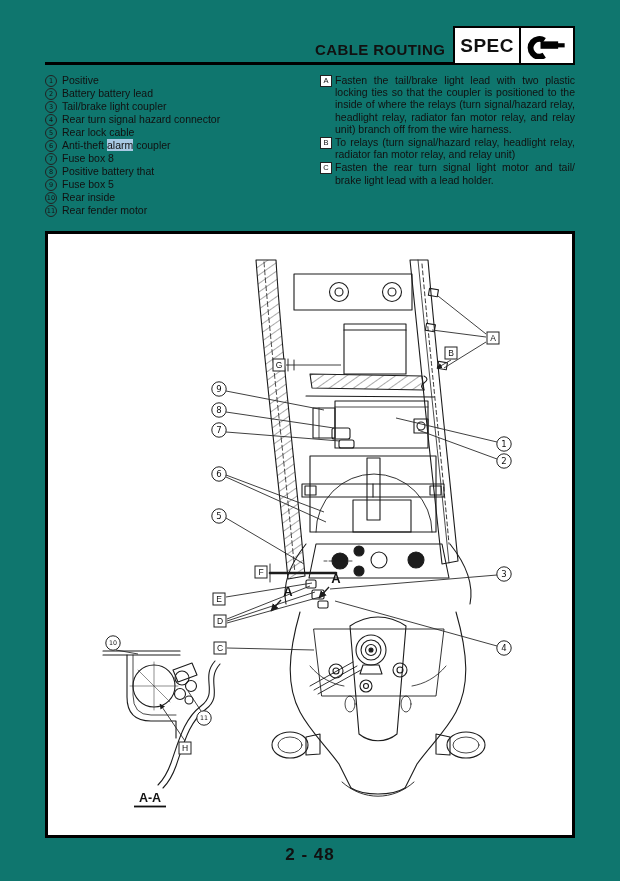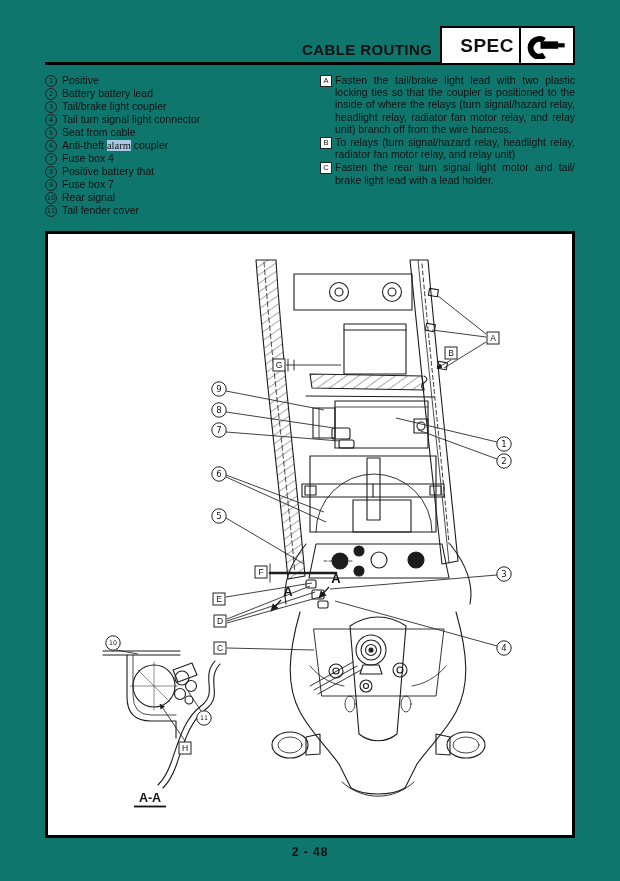--- a/index.html
+++ b/index.html
@@ -5,39 +5,39 @@
   html,body { margin:0; padding:0; background:#ffffff; }
   body { width:620px; height:881px; font-family:"Liberation Sans", sans-serif; color:#111; }
   .page { position:relative; width:620px; height:881px; background:#0f766e; overflow:hidden; }
 
   .header-row { display:flex; align-items:stretch; margin:26px 45px 0 45px; height:39px; }
   .header-left { flex:1; display:flex; justify-content:flex-end; align-items:flex-end;
                  border-bottom:3px solid #000; padding:0 8px 4px 0; box-sizing:border-box; }
   .page-title { font-size:15px; font-weight:bold; letter-spacing:0.4px; white-space:nowrap; }
   .spec-box { display:flex; border:2px solid #000; box-sizing:border-box; background:#fff; }
   .spec-label-cell { display:flex; align-items:center; padding:0 5px; border-right:2px solid #000;
-                     font-size:19px; font-weight:bold; letter-spacing:0.5px;margin-left:13px; }
+                     font-size:19px; font-weight:bold; letter-spacing:0.5px; }
   .spec-icon-cell { display:flex; align-items:center; justify-content:center; width:52px; }
 
   .columns { display:flex; margin:9px 45px 0 45px; }
   .parts-list { width:275px; flex:0 0 auto; }
   .list-item { display:flex; align-items:flex-start; font-size:10.5px; line-height:13px; }
   .num-circle { flex:0 0 auto; width:10px; height:10px; border:1px solid #222; border-radius:50%;
                 font-size:6.5px; line-height:10px; text-align:center; margin:1px 5px 0 0;
                 font-family:"DejaVu Sans", sans-serif; }
   .instructions { flex:1; font-size:10.5px; }
   .instruction-item { position:relative; padding-left:15px; text-align:justify; line-height:12.2px; margin-bottom:1px; }
   .letter-box { position:absolute; left:0; top:1px; width:10px; height:10px; border:1px solid #222;
                 font-size:7.5px; line-height:10px; text-align:center; background:#fff; }
 
   .diagram-frame { margin:14px 45px 0 45px; width:530px; height:607px; border:3px solid #000;
                    box-sizing:border-box; background:#fff; }
   .diagram-frame svg { display:block; }
 
-  .footer { text-align:center; margin-top:7px; font-weight:bold; font-size:12px; letter-spacing:1px; }
+  .footer { text-align:center; margin-top:7px; font-weight:bold; font-size:17px; letter-spacing:1px; }
 </style>
 </head>
 <body>
 
 <div class="page">
 
   <div class="header-row">
     <div class="header-left">
       <span class="page-title">CABLE ROUTING</span>
     </div>
@@ -62,49 +62,49 @@
         <div class="list-item">
           <span class="num-circle">2</span>
           <span>Battery battery lead</span>
         </div>
         <div class="list-item">
           <span class="num-circle">3</span>
           <span>Tail/brake light coupler</span>
         </div>
         <div class="list-item">
           <span class="num-circle">4</span>
-          <span>Tail turn signal light connector</span>
+          <span>Rear turn signal hazard connector</span>
         </div>
         <div class="list-item">
           <span class="num-circle">5</span>
-          <span>Seat from cable</span>
+          <span>Rear lock cable</span>
         </div>
         <div class="list-item">
           <span class="num-circle">6</span>
-          <span>Anti-theft <span style="background: rgb(169, 201, 228); font-family: Liberation Serif, serif;">alarm</span> coupler</span>
+          <span>Anti-theft <span style="background: rgb(169, 201, 228);">alarm</span> coupler</span>
         </div>
         <div class="list-item">
           <span class="num-circle">7</span>
-          <span>Fuse box 4</span>
+          <span>Fuse box 8</span>
         </div>
         <div class="list-item">
           <span class="num-circle">8</span>
           <span>Positive battery that</span>
         </div>
         <div class="list-item">
           <span class="num-circle">9</span>
-          <span>Fuse box 7</span>
+          <span>Fuse box 5</span>
         </div>
         <div class="list-item">
           <span class="num-circle">10</span>
-          <span>Rear signal</span>
+          <span>Rear inside</span>
         </div>
         <div class="list-item">
           <span class="num-circle">11</span>
-          <span>Tail fender cover</span>
+          <span>Rear fender motor</span>
         </div>
       </div>
     <div class="instructions">
         <div class="instruction-item"><span class="letter-box">A</span><span>Fasten the tail/brake light lead with two plastic locking ties so that the coupler is positioned to the inside of where the relays (turn signal/hazard relay, headlight relay, radiator fan motor relay, and relay unit) branch off from the wire harness.</span></div>
         <div class="instruction-item"><span class="letter-box">B</span><span>To relays (turn signal/hazard relay, headlight relay, radiator fan motor relay, and relay unit)</span></div>
         <div class="instruction-item"><span class="letter-box">C</span><span>Fasten the rear turn signal light motor and tail/ brake light lead with a lead holder.</span></div>
       </div>
   </div>
 
   <div class="diagram-frame">

